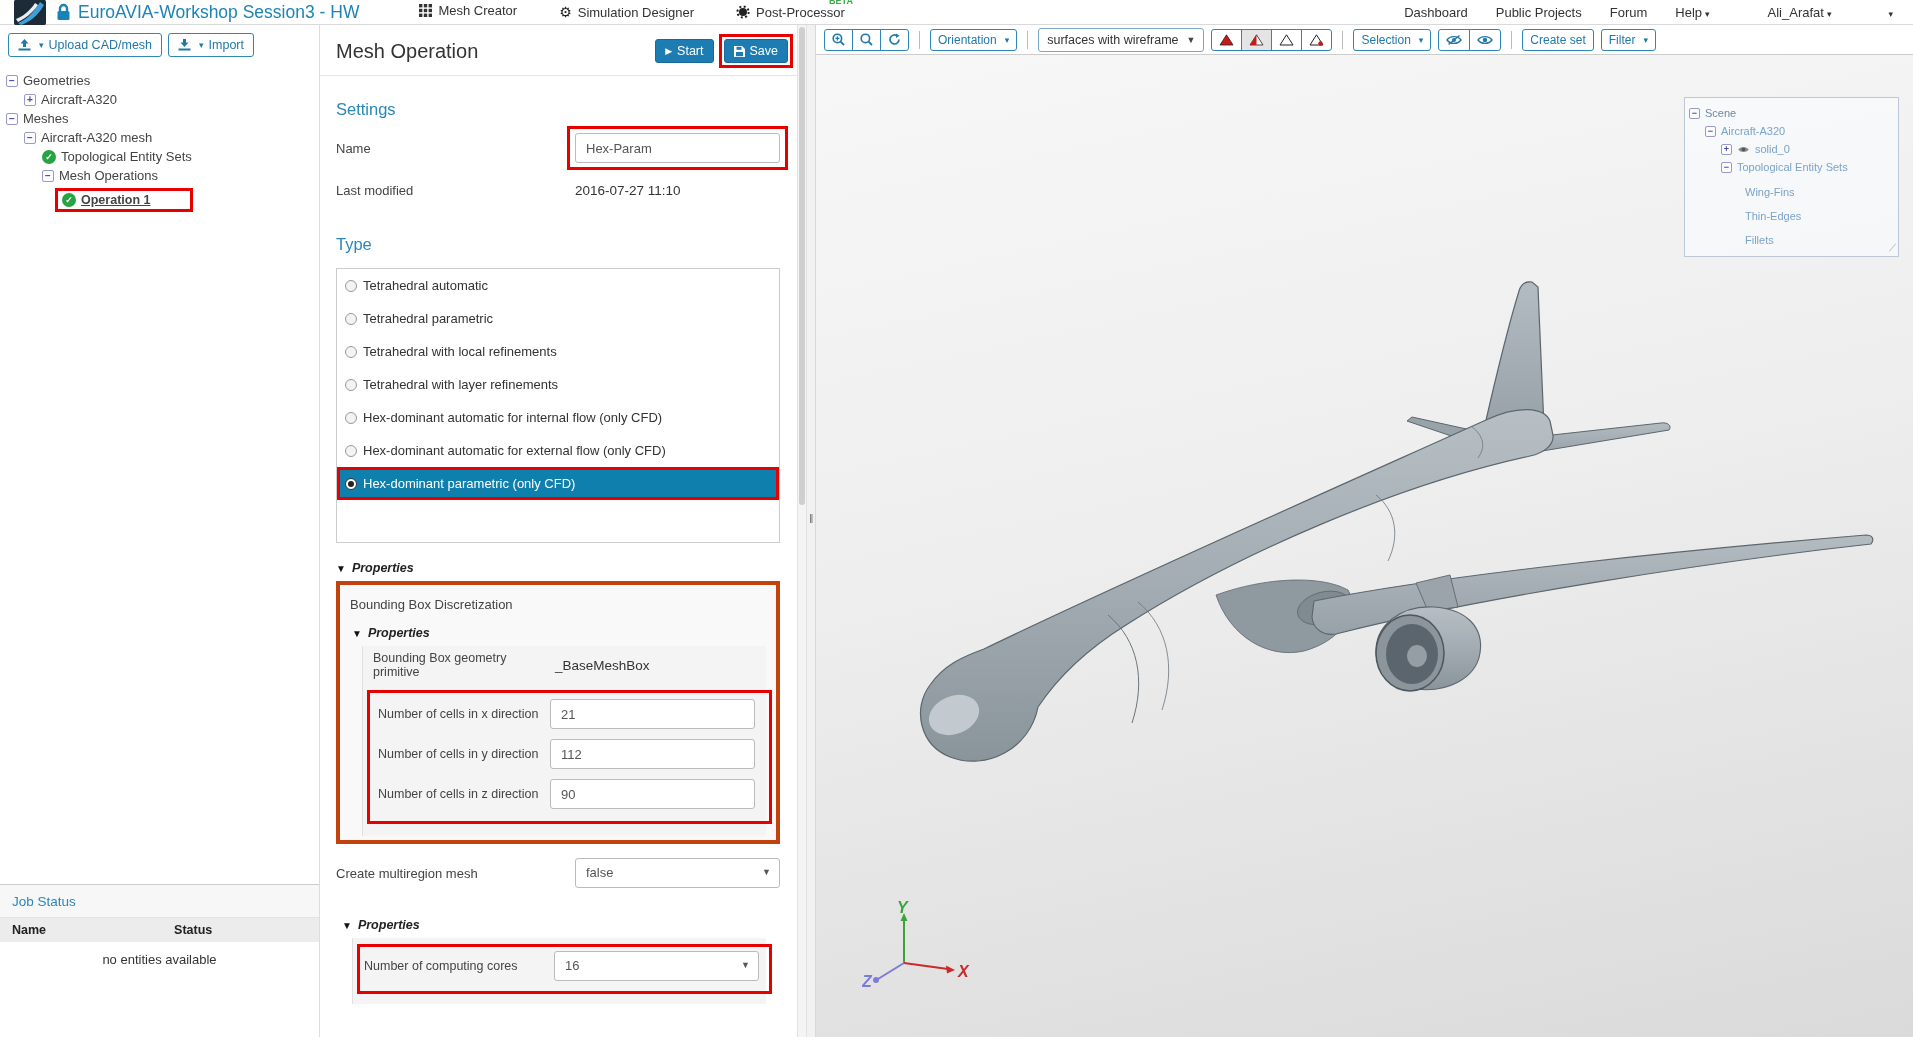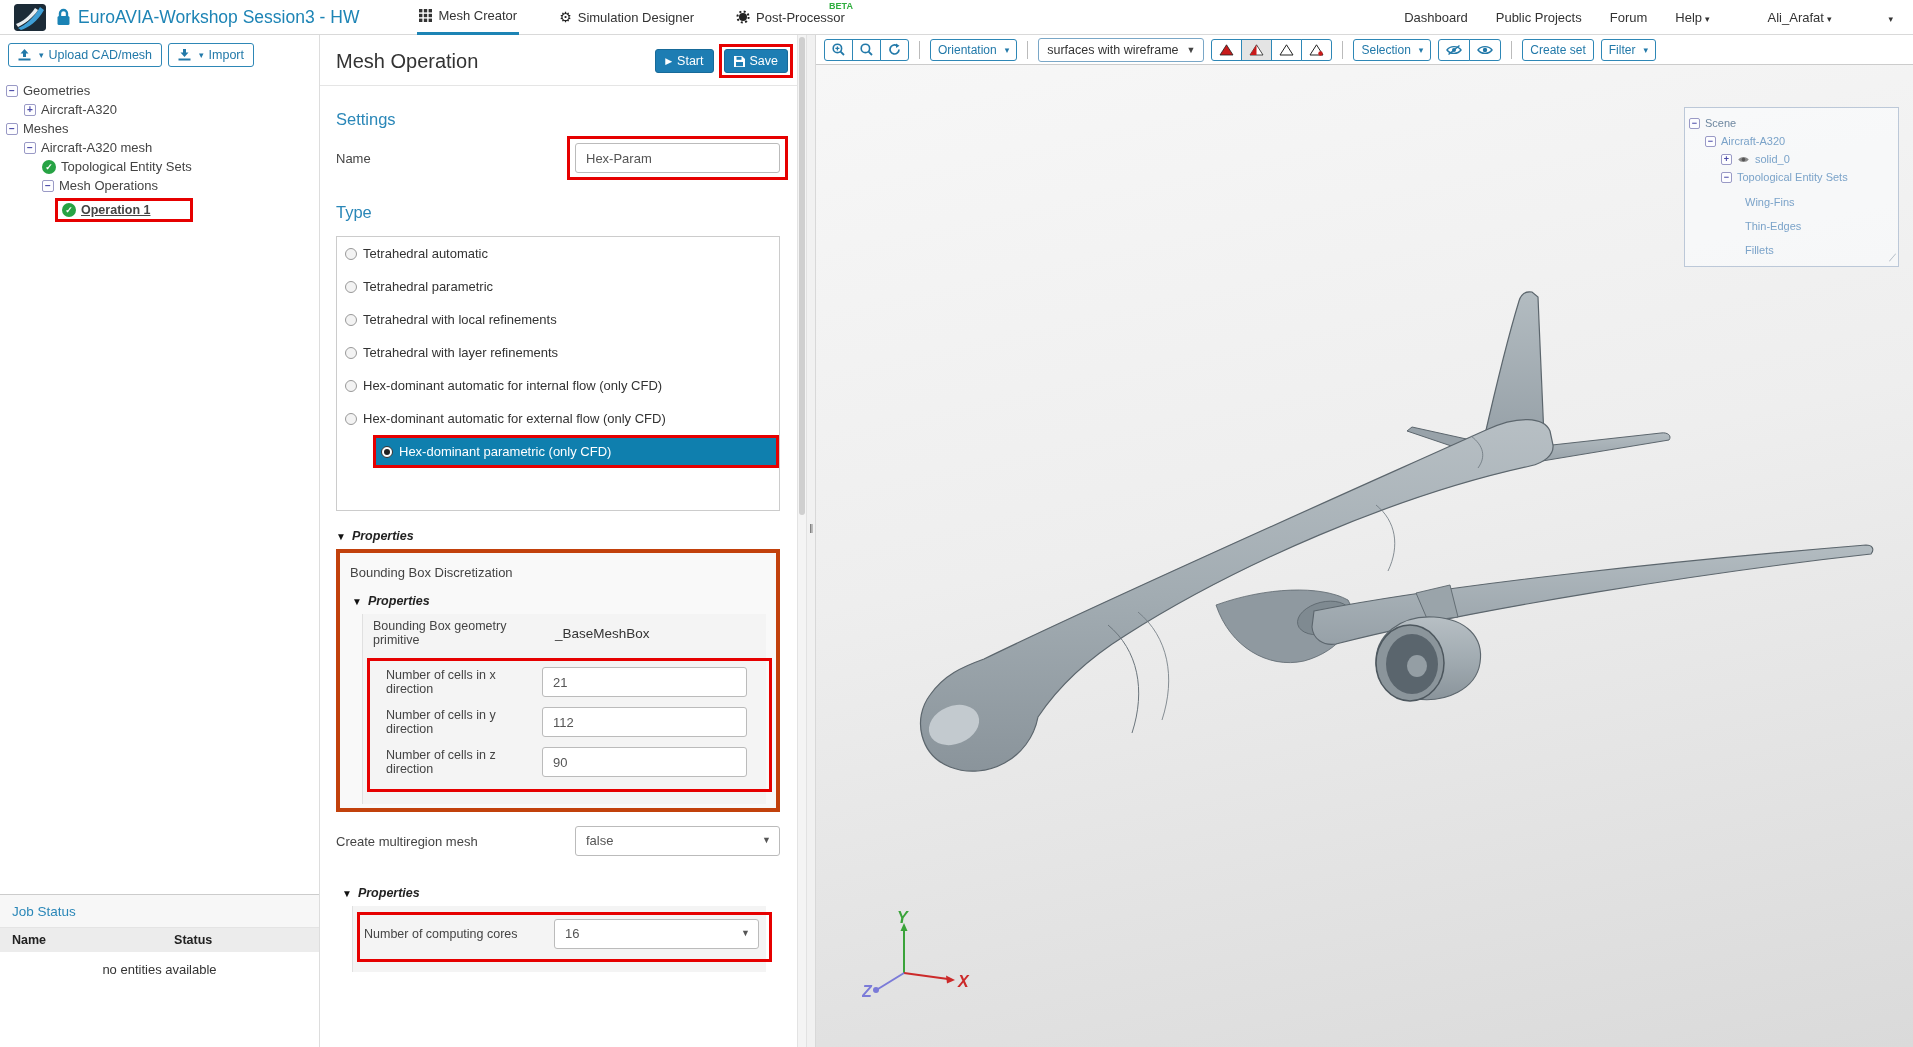--- a/index.html
+++ b/index.html
@@ -1,19 +1,19 @@
 <!DOCTYPE html>
 <html><head>
 <meta charset="utf-8">
 <style>
   * { box-sizing: border-box; margin: 0; padding: 0; }
   html,body { width:1913px; height:1047px; overflow:hidden; background:#fff;
     font-family:"Liberation Sans", sans-serif; color:#333; }
   
-  .header { height:35px; background:#fff; border-bottom:1px solid #d9d9d9;
+  .header { height:25px; background:#fff; border-bottom:1px solid #d9d9d9;
     display:flex; align-items:center; padding:0 14px; position:relative; }
   .logo { width:32px; height:27px; border-radius:3px; margin-right:10px; flex:none; }
   .lock-ic { margin-right:7px; flex:none; }
   .proj-title { color:#1d84b5; font-size:17.5px; white-space:nowrap; }
   .tabs { display:flex; align-items:center; gap:38px; margin-left:58px; height:35px; }
   .tab { display:flex; align-items:center; gap:6px; font-size:13px; color:#333;
     height:35px; padding:0 2px; cursor:pointer; position:relative; }
   .tab.active { border-bottom:3px solid #1d84b5; }
   .tab .badge { position:absolute; top:1px; right:-6px; color:#2fae3f; font-size:9px; font-weight:bold; }
   .hnav { margin-left:auto; display:flex; align-items:center; gap:28px; font-size:13px; color:#333; }
@@ -36,21 +36,21 @@
   .btn-group .btn:last-child { border-radius:0 3px 3px 0; }
   .btn.pressed { background:#e4e4e4; }
   
   .side-toolbar { padding:8px 8px 10px 8px; display:flex; gap:6px; }
   .tree { padding:4px 6px; font-size:13px; color:#444; }
   .trow { display:flex; align-items:center; gap:5px; height:19px; cursor:pointer; white-space:nowrap; }
   .tog { width:12px; height:12px; flex:none; border:1px solid #9a9ac6; background:#fdfdff; color:#4a4aa8;
     font-size:10px; line-height:9px; text-align:center; border-radius:2px; font-weight:bold; }
   .chk { width:14px; height:14px; flex:none; border-radius:50%; background:#27a344; color:#fff;
     font-size:9px; line-height:14px; text-align:center; font-weight:bold; }
-  .ann { border:3px solid #e60000;margin-left:36px; }
+  .ann { border:3px solid #e60000; }
   .op1-ann { display:inline-flex; align-items:center; gap:5px; padding:2px 4px; min-width:138px; margin-left:-3px; }
   .op1-ann span.lbl { text-decoration:underline; font-weight:bold; font-size:12.5px; }
   .job { position:absolute; left:0; right:0; bottom:0; height:153px; border-top:1px solid #ccc; background:#fff; }
   .job-title { background:#f7f7f7; color:#2a87b8; font-size:13.5px; padding:9px 12px 8px; border-bottom:1px solid #e4e4e4; }
   .job-head { display:flex; background:#ececec; font-weight:bold; font-size:12.5px; color:#222; padding:5px 12px; }
   .job-head .c2 { margin-left:128px; }
   .job-empty { text-align:center; font-size:13px; color:#333; padding-top:10px; }
   
   .panel-head { display:flex; align-items:center; justify-content:space-between; padding:12px 16px 10px; }
   .panel-head h1 { font-size:20px; font-weight:normal; color:#333; }
@@ -79,21 +79,21 @@
   .typebox li.selected.ann { padding:6px 5px; }
   
   .props-toggle { display:flex; align-items:center; gap:6px; font-size:12.5px; font-style:italic; font-weight:bold;
     color:#222; margin:6px 0; cursor:pointer; }
   .tri { font-style:normal; font-size:10px; color:#111; }
   .pgroup { background:#f9f9f9; border:4px solid #c2410c; padding:8px 10px 4px; margin-bottom:14px; }
   .pgroup-title { font-size:13px; color:#444; padding:4px 0 8px; }
   .pinner { margin-left:12px; border-left:1px solid #e0e0e0; padding-left:10px; background:#f4f4f4; padding-top:4px; padding-bottom:4px; }
   .pinner .frow { margin-bottom:10px; padding-right:6px; }
   .pinner .frow .flabel { font-size:12.5px; }
-  .cells-ann { margin:4px -6px 8px -6px; padding:6px 16px 2px; }
+  .cells-ann { margin:4px -6px 8px -6px; padding:6px 8px 2px; }
   .cores-ann { margin:2px -6px 6px -6px; padding:4px 4px 0; }
   .pscroll { position:absolute; right:0; top:0; bottom:0; width:9px; background:#f4f4f4; border-left:1px solid #e3e3e3; }
   .pthumb { position:absolute; top:2px; left:1px; width:6px; height:478px; border-radius:3px; background:#cfcfcf; }
   
   .vp-toolbar { height:30px; background:#fff; border-bottom:1px solid #ccc; display:flex; align-items:center;
     gap:7px; padding:0 8px; }
   .vp-toolbar .btn { height:22px; padding:2px 7px; font-size:12px; }
   .vsep { width:1px; height:18px; background:#bbb; margin:0 3px; }
   .mode-select { display:inline-flex; align-items:center; gap:8px; border:1px solid #7aa7c7; border-radius:3px;
     background:#fff; color:#333; font-size:12.5px; height:24px; padding:0 8px; cursor:pointer; }
@@ -255,20 +255,24 @@
     <div class="panel-body">
       <h2 class="sect-h">Settings</h2>
       <div class="frow">
         <span class="flabel">Name</span>
         <div class="fctrl">
           <div class="ann name-ann">
             <input class="tinput" value="Hex-Param" style="">
           </div>
         </div>
       </div>
+      <div class="frow">
+        <span class="flabel">Last modified</span>
+        <div class="fctrl"><span class="fstatic">2016-07-27 11:10</span></div>
+      </div>
 
       <h2 class="sect-h" style="margin-top:30px">Type</h2>
       <ul class="typebox">
         <li>
             <span class="radio"></span>
             <span>Tetrahedral automatic</span>
           </li>
         <li>
             <span class="radio"></span>
             <span>Tetrahedral parametric</span>

